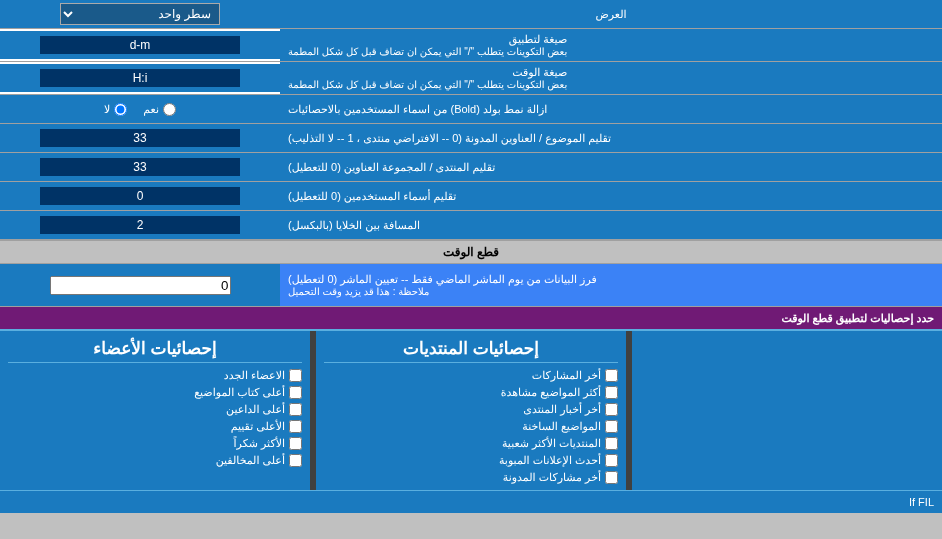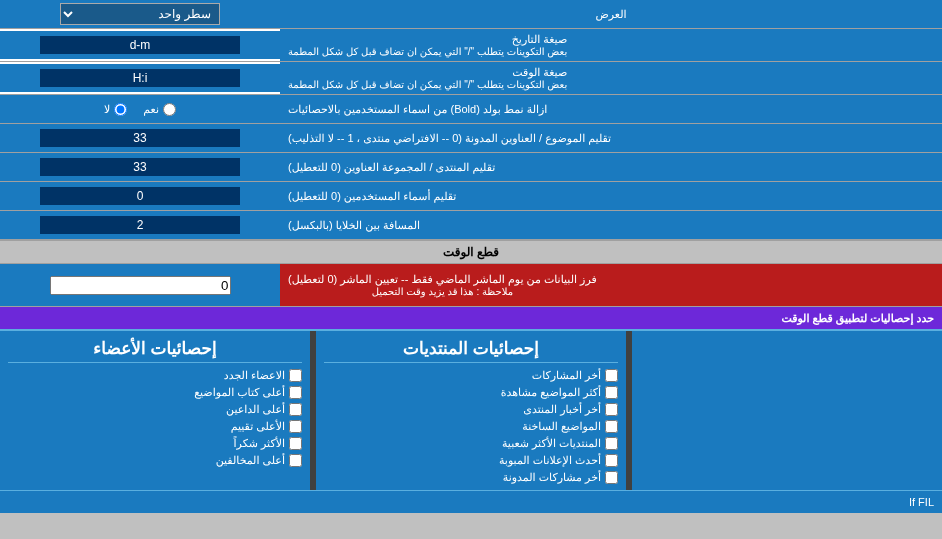--- a/index.html
+++ b/index.html
@@ -126,23 +126,23 @@
     }
     .note-row {
       display: flex;
       align-items: flex-start;
       border-bottom: 1px solid #a0a0a0;
       min-height: 42px;
     }
     .note-label {
       flex: 1;
       padding: 4px 8px;
-      background: #b91c1c;
-      color: #ffffff;
-      text-align: center;
+      background: #3b82f6;
+      color: #ffffff;
+      text-align: left;
       font-size: 11px;
       min-height: 42px;
       display: flex;
       align-items: center;
       justify-content: flex-end;
     }
     .note-input-area {
       width: 280px;
       padding: 4px 8px;
       background: #1a7abf;
@@ -197,21 +197,21 @@
         <option>سطر واحد</option>
         <option>سطران</option>
         <option>ثلاثة أسطر</option>
       </select>
     </div>
   </div>
 
   <div class="row">
     <div class="row-label">
       <div>
-        <div>صيغة التاريخ</div>
+        <div>صيغة لتطبيق</div>
         <div style="font-size:10px;">بعض التكوينات يتطلب "/" التي يمكن ان تضاف قبل كل شكل المطمة</div>
       </div>
     </div>
     <div class="row-input">
       <input type="text" value="d-m" style="">
     </div>
   </div>
 
   <div class="row">
     <div class="row-label">
@@ -276,21 +276,21 @@
       <div>
         <div>فرز البيانات من يوم الماشر الماضي فقط -- تعيين الماشر (0 لتعطيل)</div>
         <div style="font-size:10px;">ملاحظة : هذا قد يزيد وقت التحميل</div>
       </div>
     </div>
     <div class="note-input-area">
       <input type="text" value="0" style="">
     </div>
   </div>
 
-  <div style="background:#6d28d9; padding:4px 8px; border-bottom:1px solid #5aafdf;">
+  <div style="background:#701a75; padding:4px 8px; border-bottom:1px solid #5aafdf;">
     <span style="color:#ffffff; font-size:11px; font-weight:bold;">حدد إحصاليات لتطبيق قطع الوقت</span>
   </div>
 
   <div class="stats-grid">
 
     <div class="stats-col">
     </div>
 
     <div class="stats-col">
       <div class="stats-col-header">إحصائيات المنتديات</div>

